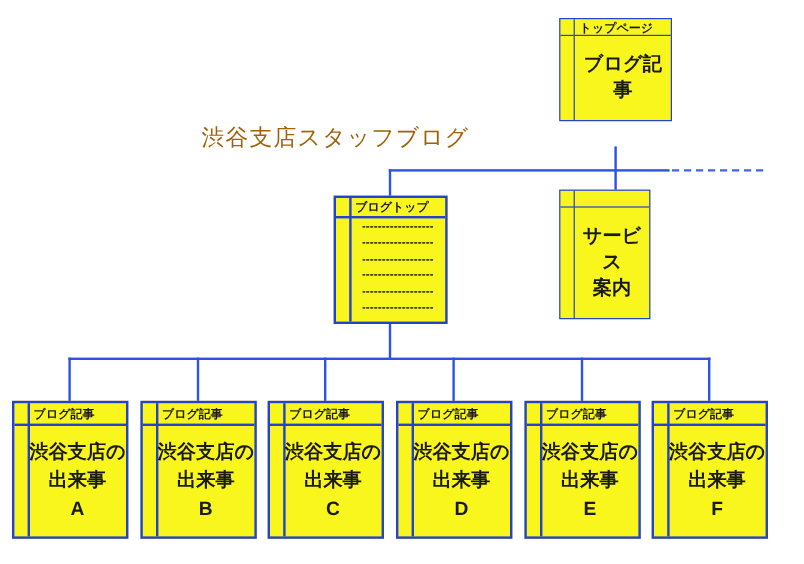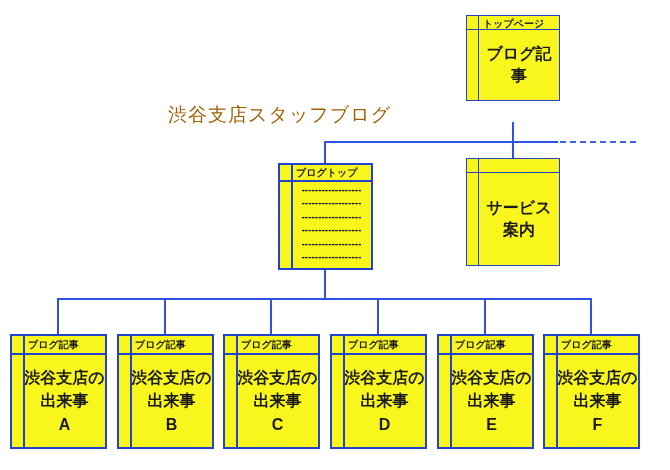--- a/index.html
+++ b/index.html
@@ -124,21 +124,21 @@
   <div class="vline" style="left:484px; top:298px; height:37px;"></div>
   <div class="vline" style="left:590px; top:298px; height:37px;"></div>
 
   <div class="node" style="left:466px; top:15px; width:94px; height:86px;">
     <div class="vrule"></div>
     <div class="hrule"></div>
     <div class="tab">トップページ</div>
     <div class="body body--large">ブログ記事</div>
   </div>
 
-  <div class="node" style="left:466px; top:158px; width:94px; height:108px;">
+  <div class="node" style="left:466px; top:158px; width:76px; height:108px;">
     <div class="vrule"></div>
     <div class="hrule"></div>
     <div class="tab"></div>
     <div class="body body--large">サービス
 案内</div>
   </div>
 
   <div class="node node--thick" style="left:278px; top:163px; width:95px; height:107px;">
     <div class="vrule"></div>
     <div class="hrule"></div>

